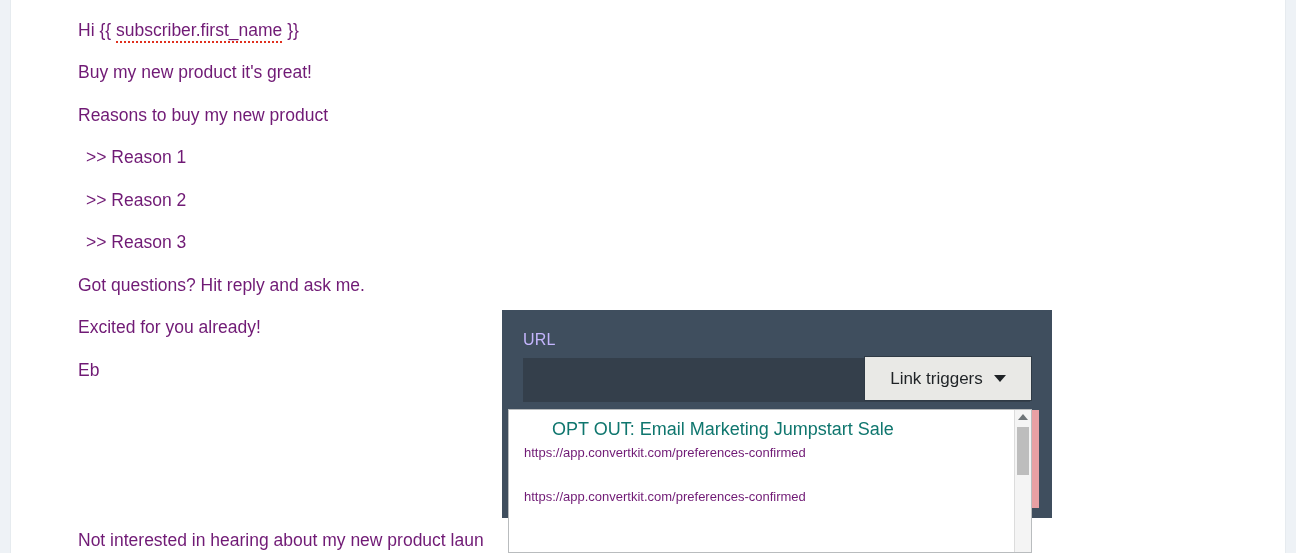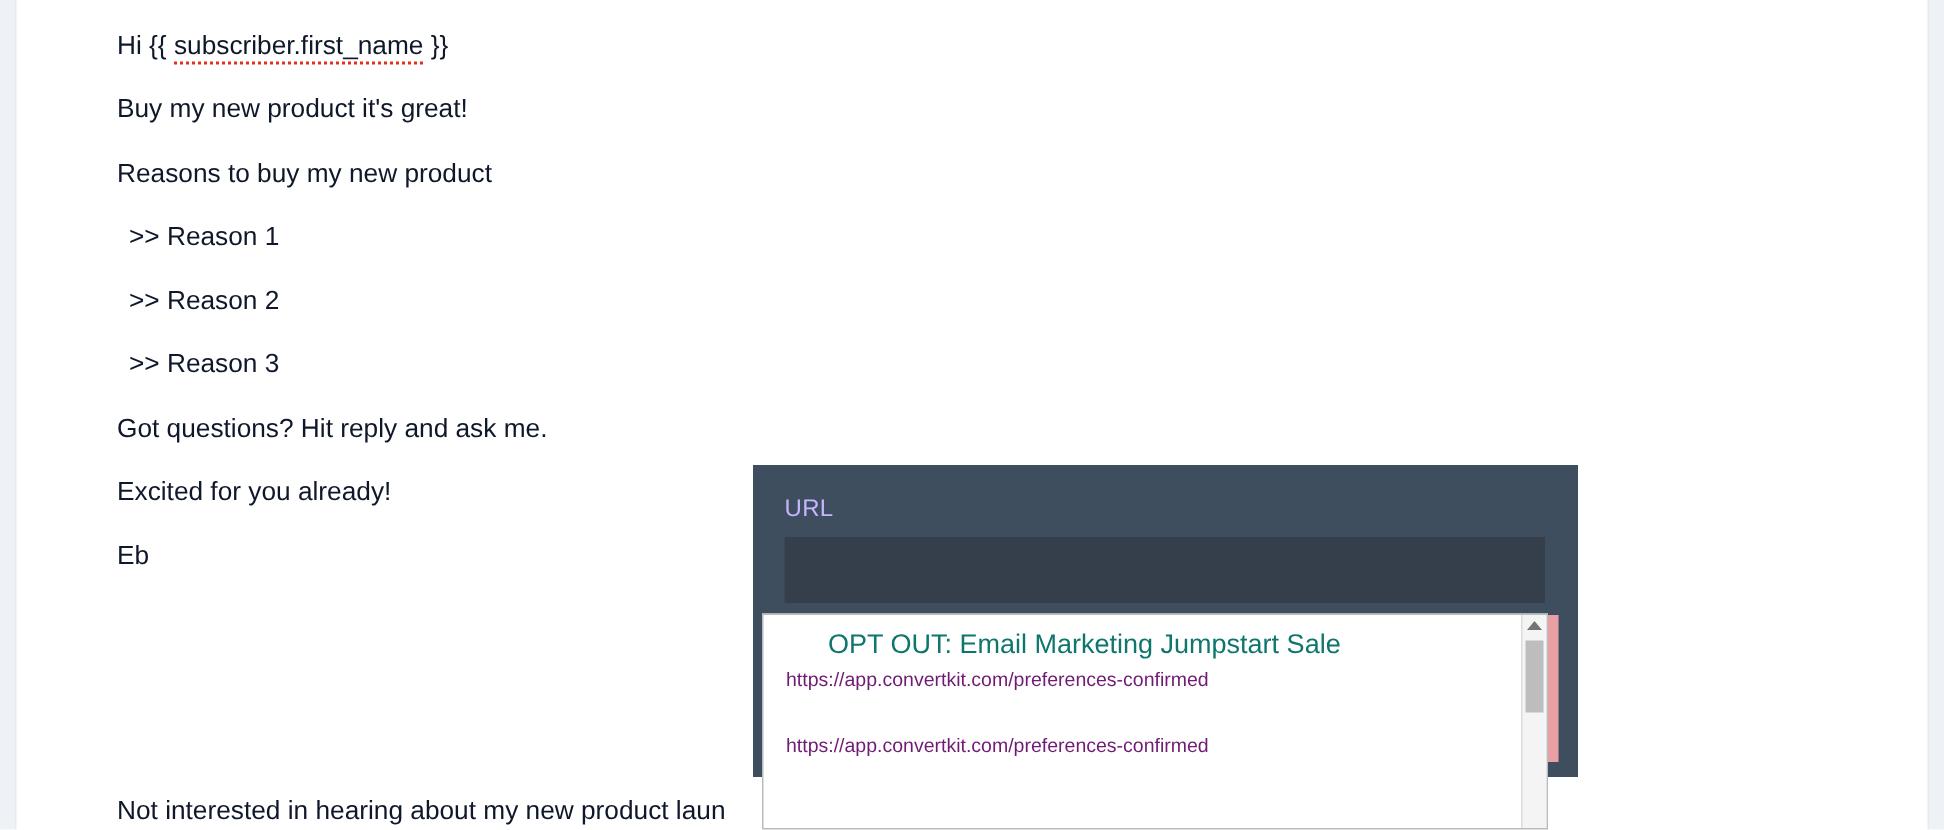--- a/index.html
+++ b/index.html
@@ -38,21 +38,21 @@
   }
 
   
   .email-body {
     position: absolute;
     left: 78px;
     top: 0;
     width: 700px;
   }
   .para {
-    color: #0f172a;
+    color: #701a75;
     font-size: 17.5px;
     line-height: 1;
     white-space: pre;
   }
   .para.indent { padding-left: 4px; text-align: center; }
 
   .merge-tag {
     border-bottom: 2px dotted #e0301e;
     padding-bottom: 1px;
   }
@@ -242,20 +242,24 @@
 
   </div>
 
   <div class="link-modal">
     <div class="modal-label">URL</div>
     <input class="url-input" type="text" value="" style="">
   </div>
 
   <div class="hidden-red-btn"></div>
 
+  <div class="link-triggers-btn">
+    <span>Link triggers</span>
+    <span class="caret-down"></span>
+  </div>
 
   <div class="dropdown">
 
     <div class="dropdown-item di-1">
       <div class="di-title">OPT OUT: Email Marketing Jumpstart Sale</div>
       <div class="di-url">https://app.convertkit.com/preferences-confirmed</div>
     </div>
 
     <div class="dropdown-item di-2">
       <div class="di-url">https://app.convertkit.com/preferences-confirmed</div>

